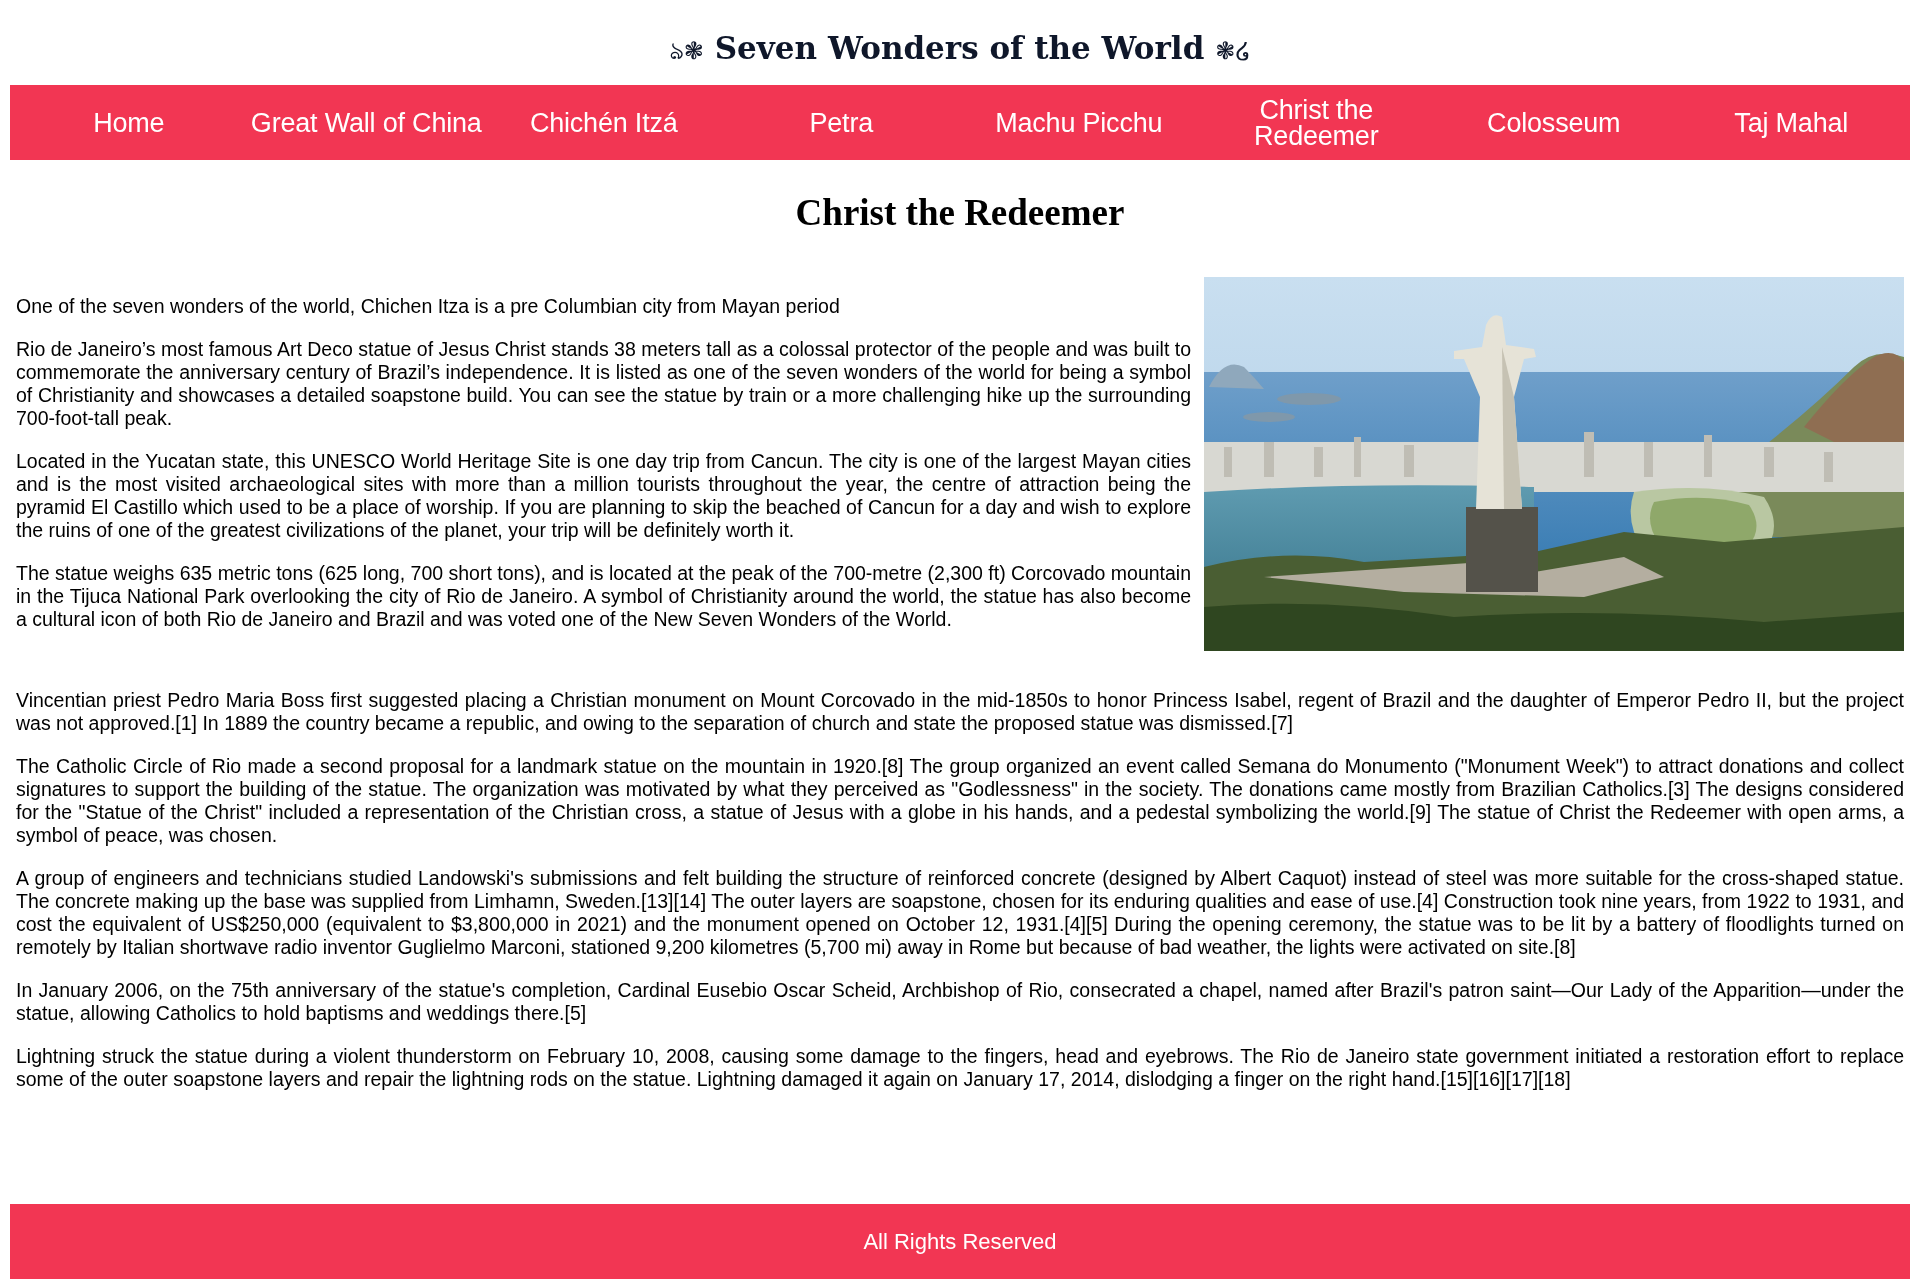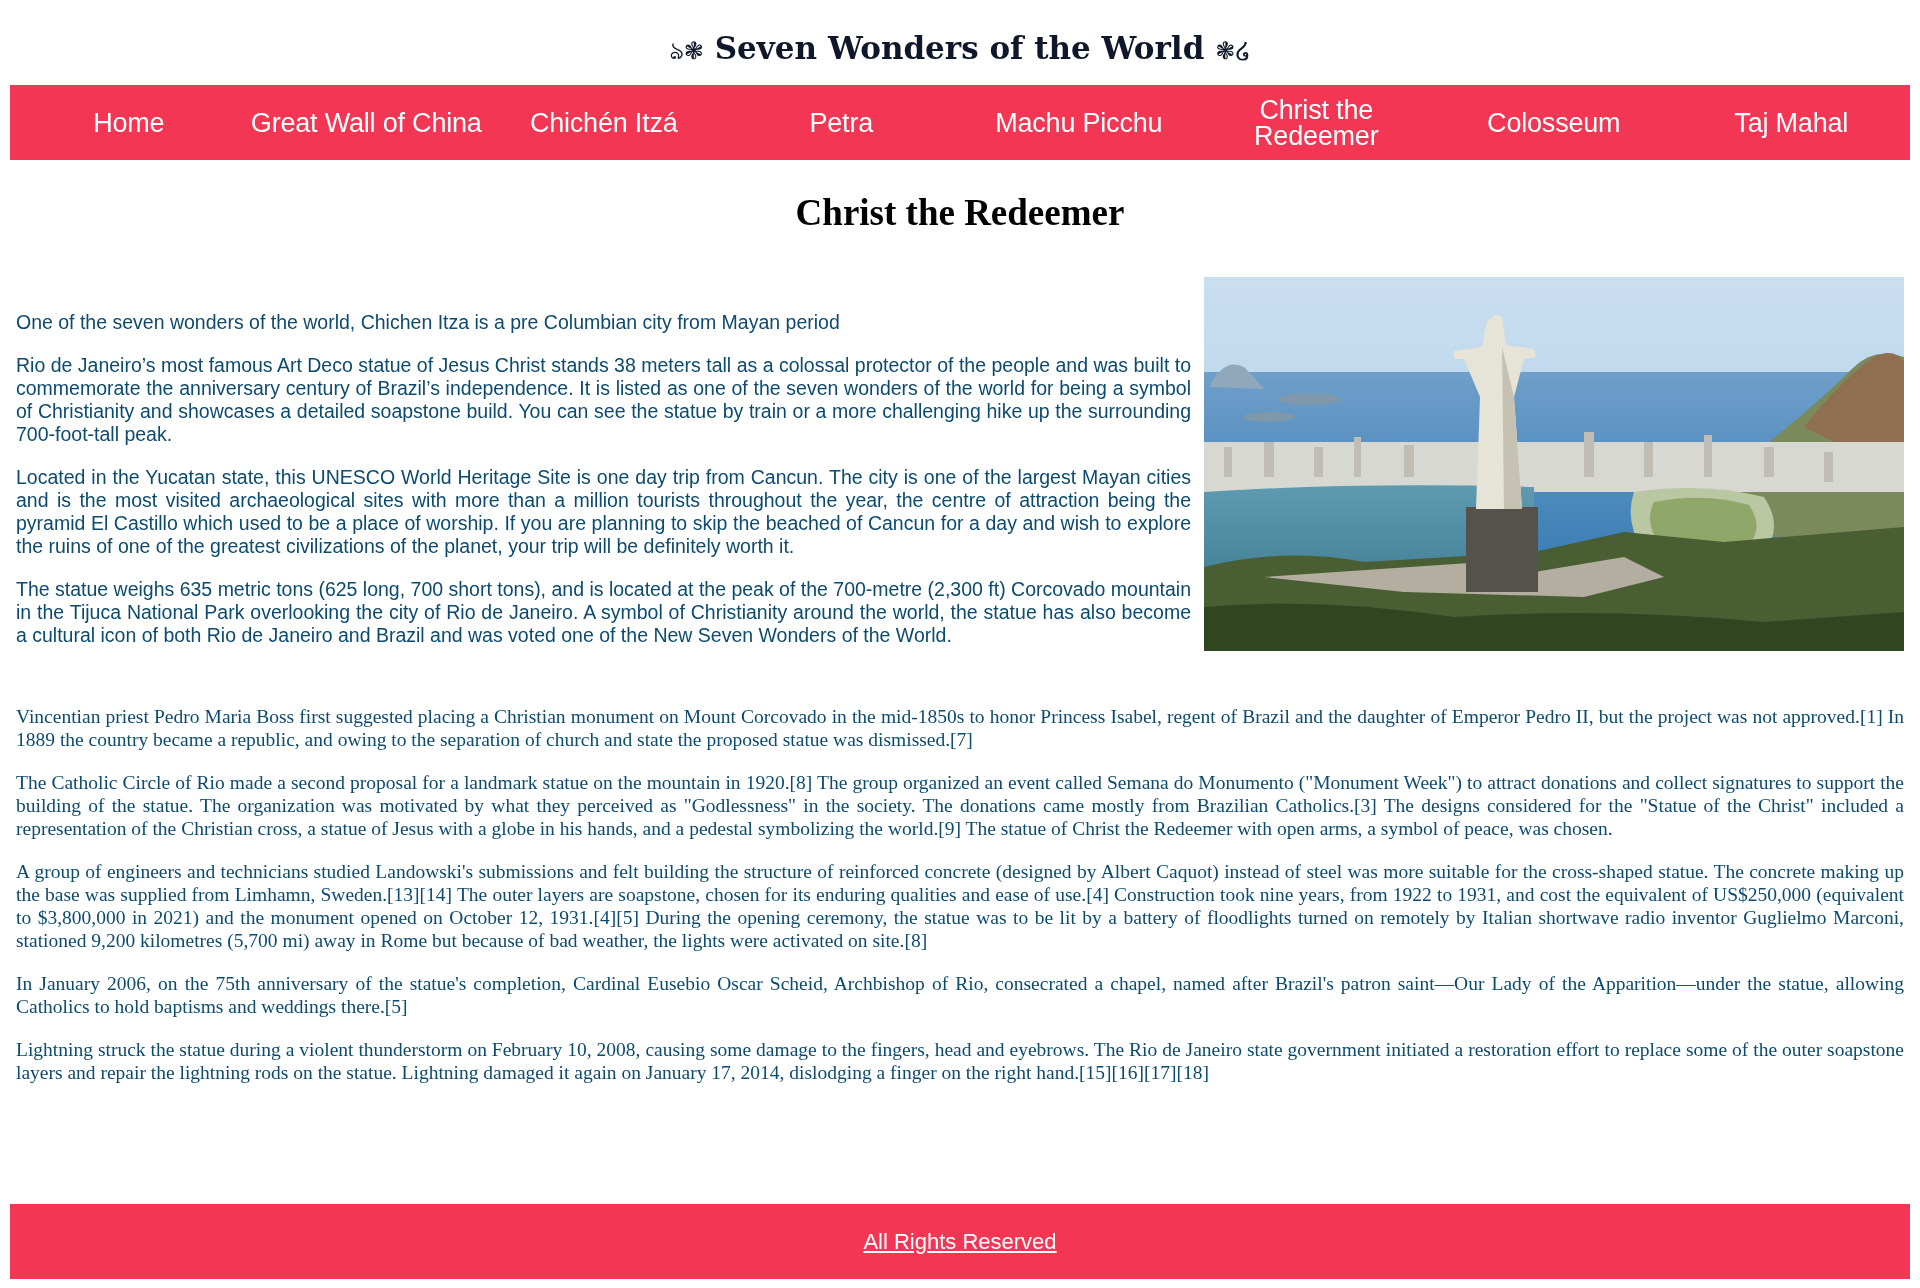--- a/index.html
+++ b/index.html
@@ -65,25 +65,25 @@
     color: #000000;
     margin: 0;
   }
   .intro-col {
     position: absolute;
     left: 16px;
     top: 295px;
     width: 1175px;
   }
   .para {
-    margin: 16px 0 20px 0;
+    margin: 0 0 20px 0;
     font-size: 19.5px;
     line-height: 23px;
     text-align: justify;
-    color: #0c4a6e;
+    color: #000000;
   }
   .hero-image {
     position: absolute;
     left: 1204px;
     top: 277px;
     width: 700px;
     height: 374px;
     overflow: hidden;
   }
   .hero-image svg {
@@ -92,38 +92,36 @@
     height: 100%;
   }
   .history {
     position: absolute;
     left: 16px;
     top: 689px;
     width: 1888px;
   }
   .history .para {
     margin-bottom: 20px;
-    font-family: Liberation Serif, serif;
   }
   .footer {
     position: absolute;
     left: 10px;
     top: 1204px;
     width: 1900px;
     height: 75px;
     background: #f23653;
     display: flex;
     align-items: center;
     justify-content: center;
   }
   .footer span {
     color: #ffffff;
     font-size: 22px;
     line-height: 26px;
-    text-decoration: underline;
   }
 </style>
 </head>
 <body>
 
 <h1 class="site-title"><span class="orn">ঌ❃</span> <span>Seven Wonders of the World</span> <span class="orn">❃໒</span></h1>
 
 <nav class="navbar">
   <a class="nav-item">Home</a>
   <a class="nav-item">Great Wall of China</a>

